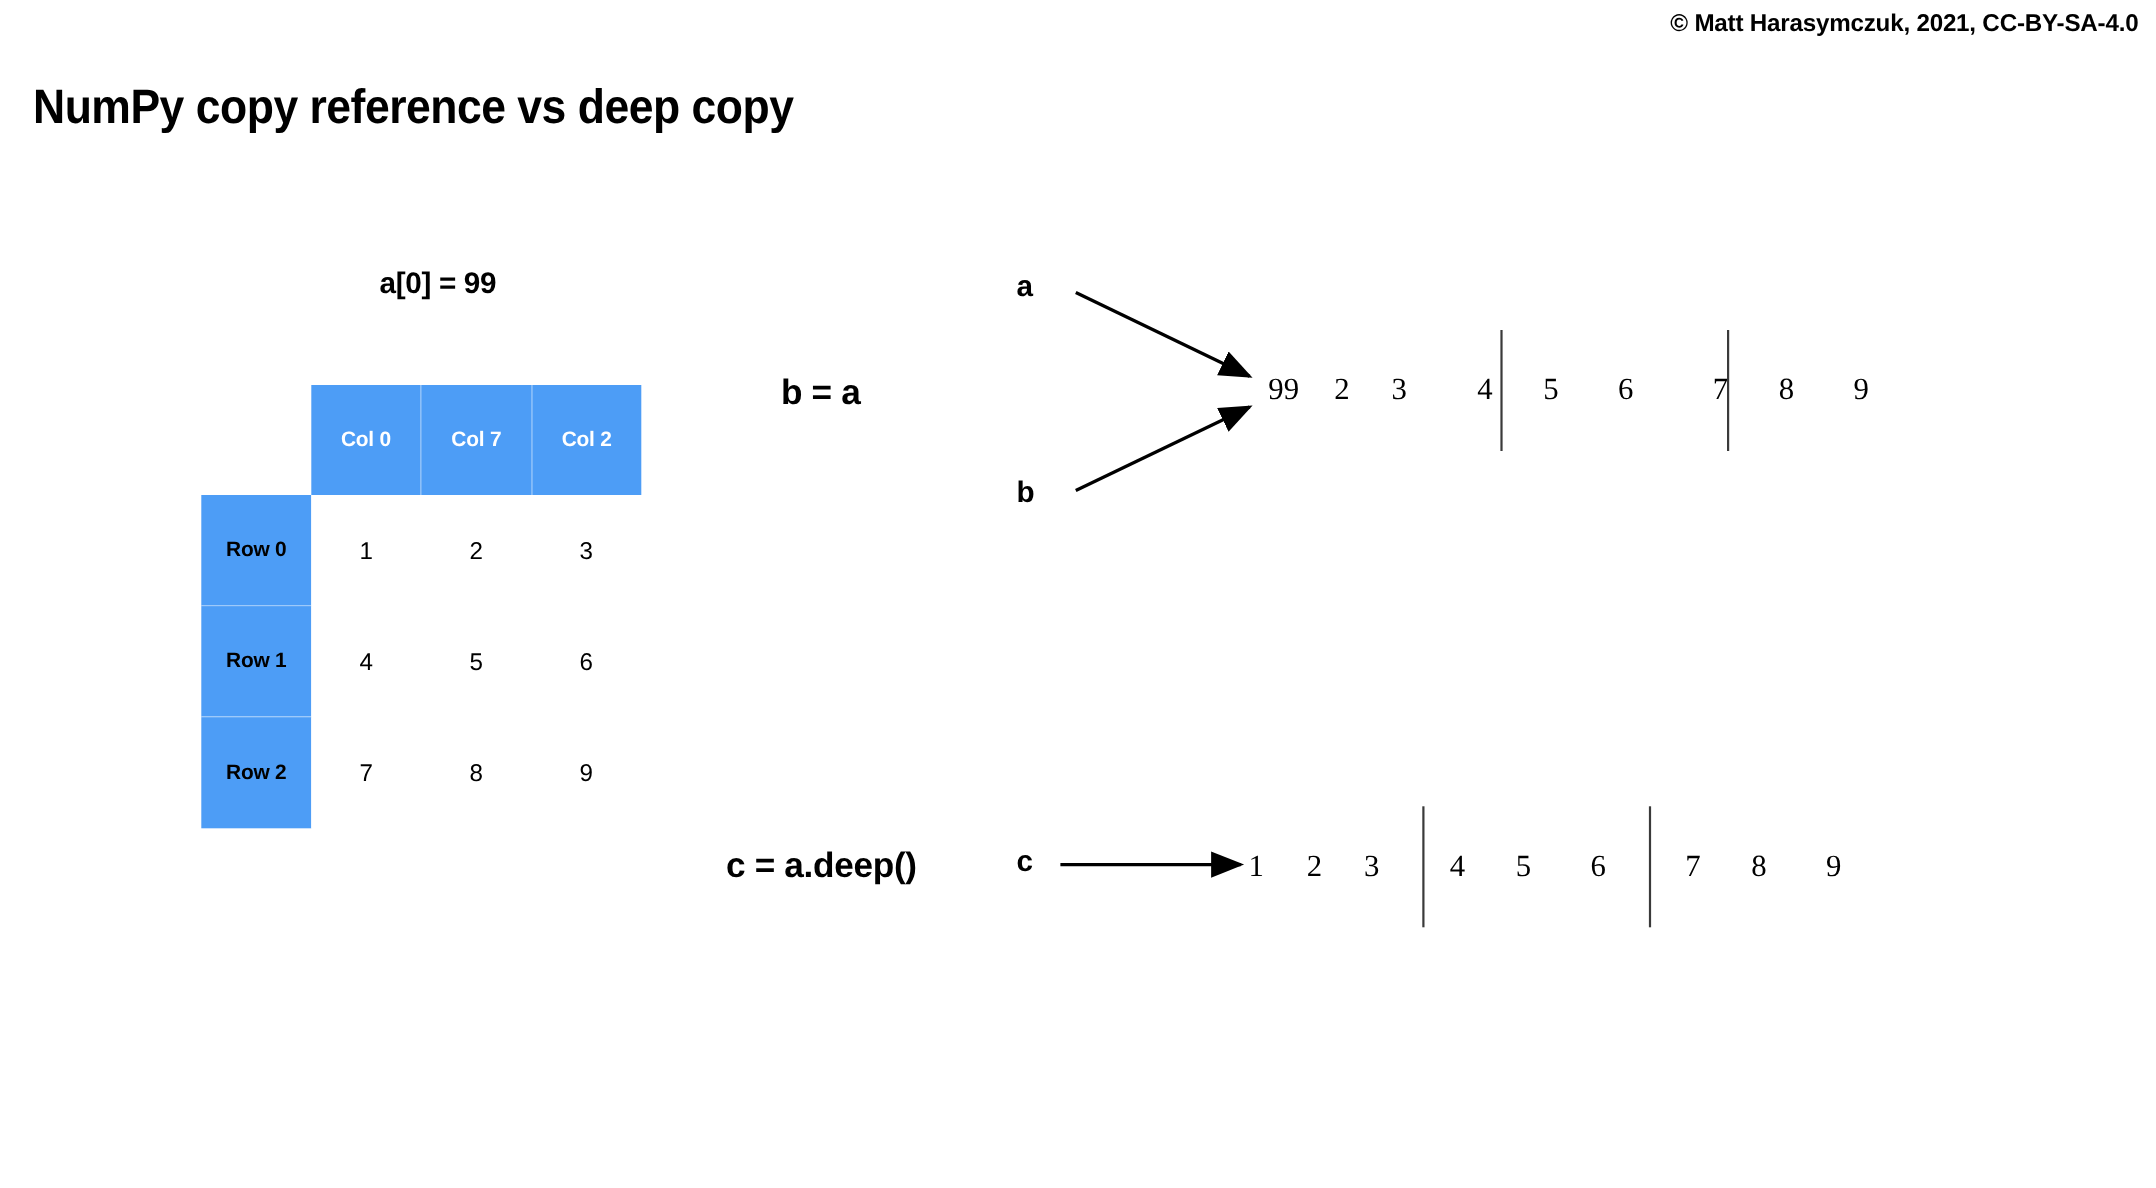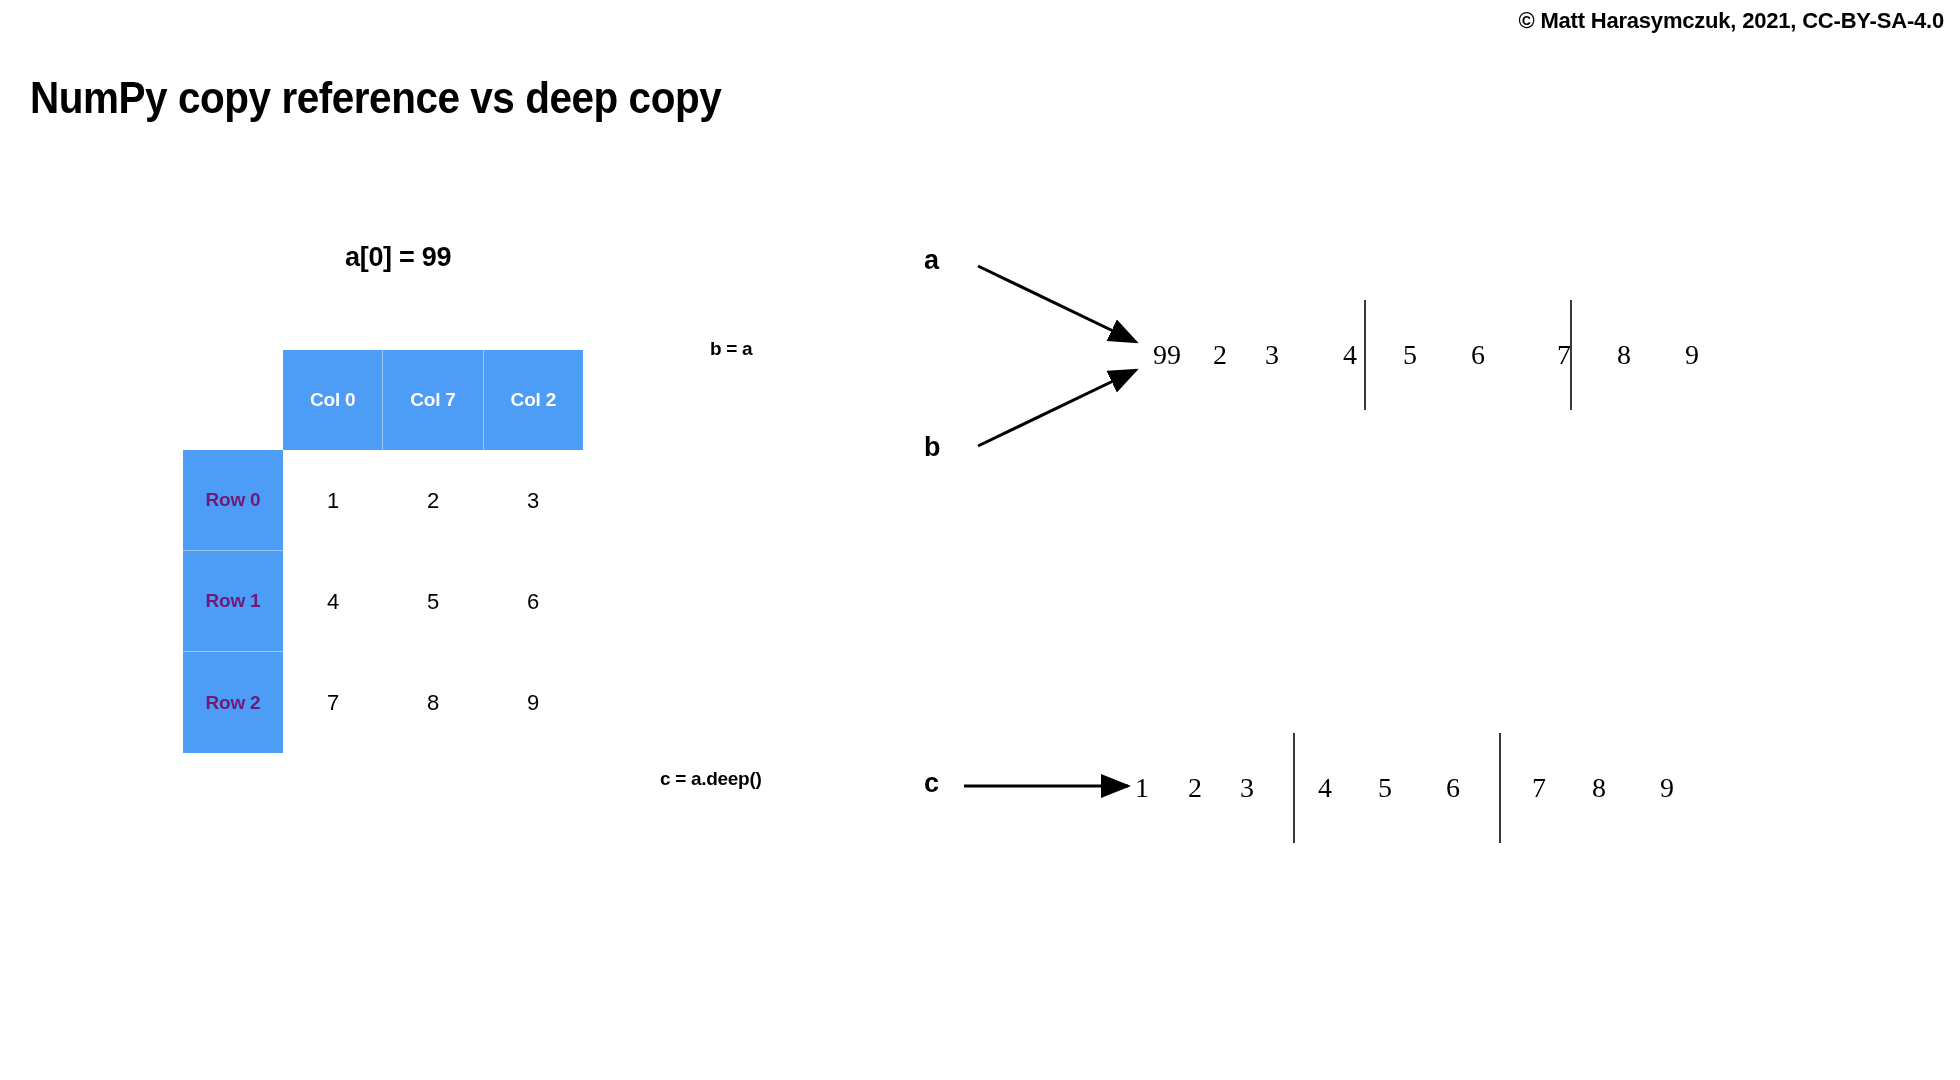--- a/index.html
+++ b/index.html
@@ -60,21 +60,20 @@
     width: 400px;
     height: 403px;
   }
   #matrix-table .thead {
     position: absolute;
     left: 100px;
     top: 0;
     width: 300px;
     height: 100px;
     display: flex;
-    justify-content: flex-end;
   }
   #matrix-table .thead .col-head {
     flex: 1 1 0;
     display: flex;
     align-items: center;
     justify-content: center;
     background: #4d9df6;
     color: #ffffff;
     font-size: 19px;
     font-weight: bold;
@@ -94,41 +93,41 @@
     display: flex;
     width: 400px;
     height: 101px;
   }
   #matrix-table .row-head {
     width: 100px;
     display: flex;
     align-items: center;
     justify-content: center;
     background: #4d9df6;
-    color: #701a75;
+    color: #000000;
     font-size: 19px;
     font-weight: bold;
     letter-spacing: -0.2px;
     border-bottom: 1px solid rgba(255,255,255,0.45);
   }
   #matrix-table .trow:last-child .row-head { border-bottom: none; }
   #matrix-table .cell {
     flex: 1 1 0;
     display: flex;
     align-items: center;
     justify-content: center;
     background: #ffffff;
     color: #000000;
     font-size: 22px;
   }
 
   
   .eq-label {
     position: absolute;
-    font-size: 19px;
+    font-size: 32px;
     font-weight: bold;
     letter-spacing: -0.3px;
     white-space: nowrap;
   }
   #eq-b-a  { left: 710px; top: 338px; }
   #eq-c-copy { left: 660px; top: 768px; }
 
   .var-label {
     position: absolute;
     font-size: 27px;

